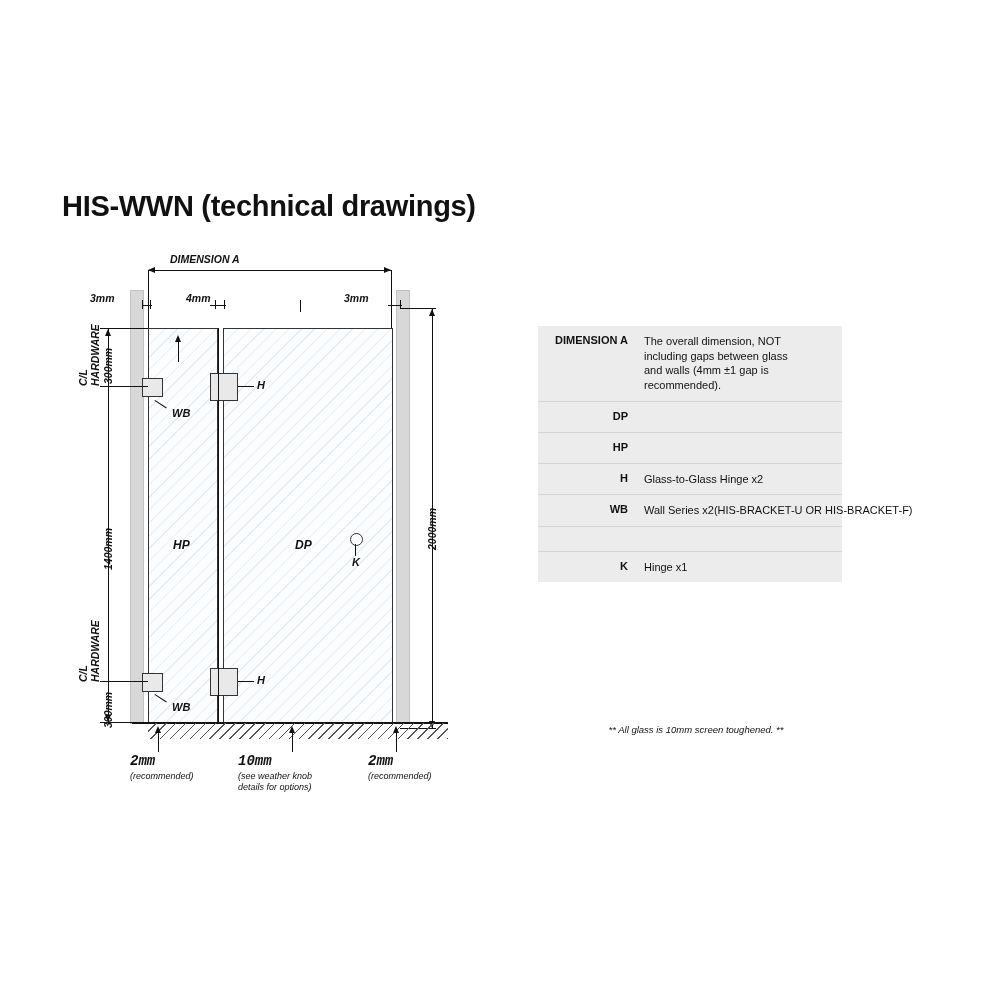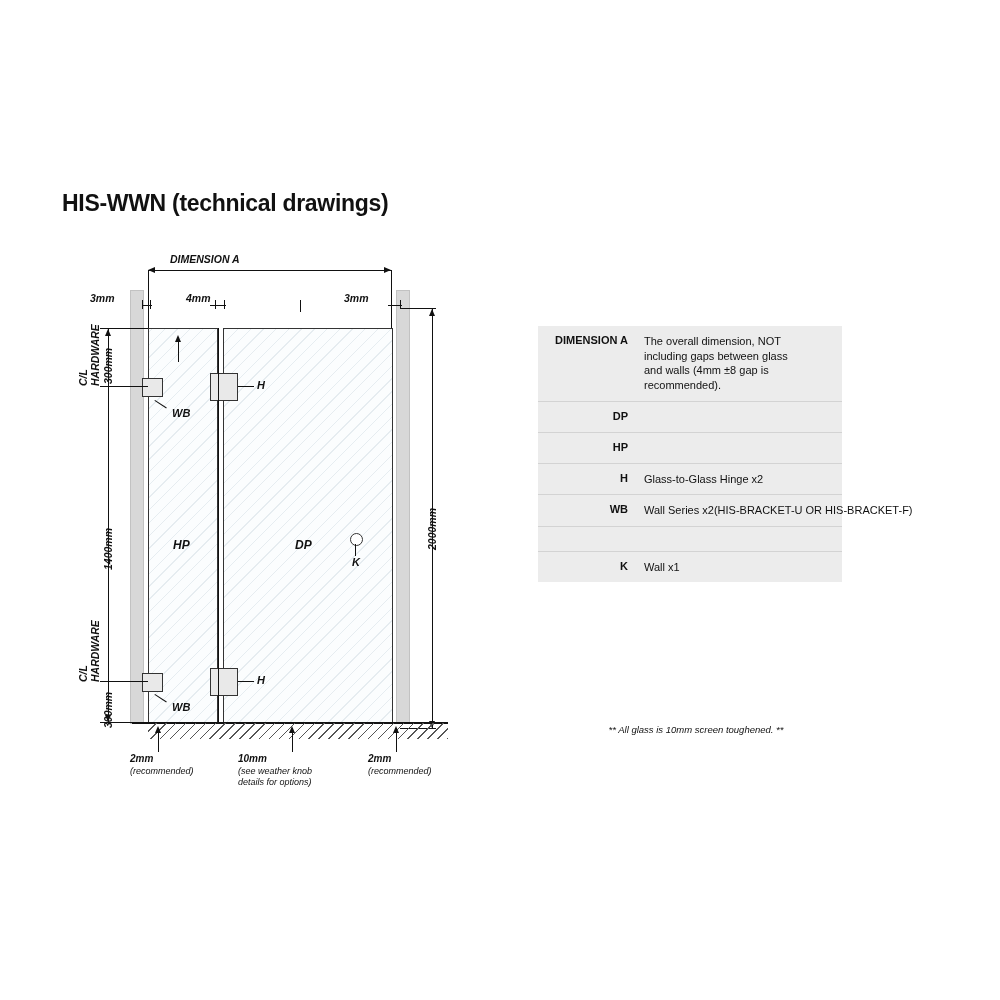--- a/index.html
+++ b/index.html
@@ -13,21 +13,21 @@
     position: relative;
     font-family: "Liberation Sans", sans-serif;
     color: #111;
     overflow: hidden;
   }
 
   .page-title {
     position: absolute;
     left: 62px;
     top: 190px;
-    font-size: 23px;
+    font-size: 29px;
     font-weight: bold;
     letter-spacing: -0.3px;
     color: #111;
     white-space: nowrap;
     text-align: right;
   }
 
   
   .drawing {
     position: absolute;
@@ -131,21 +131,21 @@
     transform-origin: left top;
   }
   .small-note {
     position: absolute;
     font-size: 9px;
     font-style: italic;
     color: #111;
     white-space: nowrap;
     line-height: 1.25;
   }
-  .small-note b { font-weight: bold; font-size: 10px; }
+  .small-note b { font-weight: bold; font-size: 14px; font-family: Liberation Mono, monospace; }
 
   .floor-hatch {
     position: absolute;
     left: 88px; top: 473px;
     width: 300px; height: 16px;
     background: repeating-linear-gradient(
       -45deg,
       #555 0px, #555 1px,
       rgba(0,0,0,0) 1px, rgba(0,0,0,0) 7px
     );
@@ -306,21 +306,21 @@
   <div class="arrow-u" style="left:114.5px; top:85px;"></div>
 
 </div>
 
 <div class="legend">
 
   <div class="legend-row">
     <div class="legend-key">DIMENSION A</div>
     <div class="legend-val">The overall dimension, NOT
 including gaps between glass
-and walls (4mm ±8 gap is
+and walls (4mm ±1 gap is
 recommended).</div>
   </div>
 
   <div class="legend-row">
     <div class="legend-key">DP</div>
   </div>
 
   <div class="legend-row">
     <div class="legend-key">HP</div>
   </div>
@@ -332,17 +332,17 @@
 
   <div class="legend-row">
     <div class="legend-key">WB</div>
     <div class="legend-val nowrap">Wall Series x2(HIS-BRACKET-U OR HIS-BRACKET-F)</div>
   </div>
 
   <div class="legend-spacer"></div>
 
   <div class="legend-row">
     <div class="legend-key">K</div>
-    <div class="legend-val">Wall x1</div>
+    <div class="legend-val">Hinge x1</div>
   </div>
 </div>
 
 <div class="legend-footnote" style="position:absolute; left:538px; top:712px; width:304px;">** All glass is 10mm screen toughened. **</div>
 
 </body></html>

